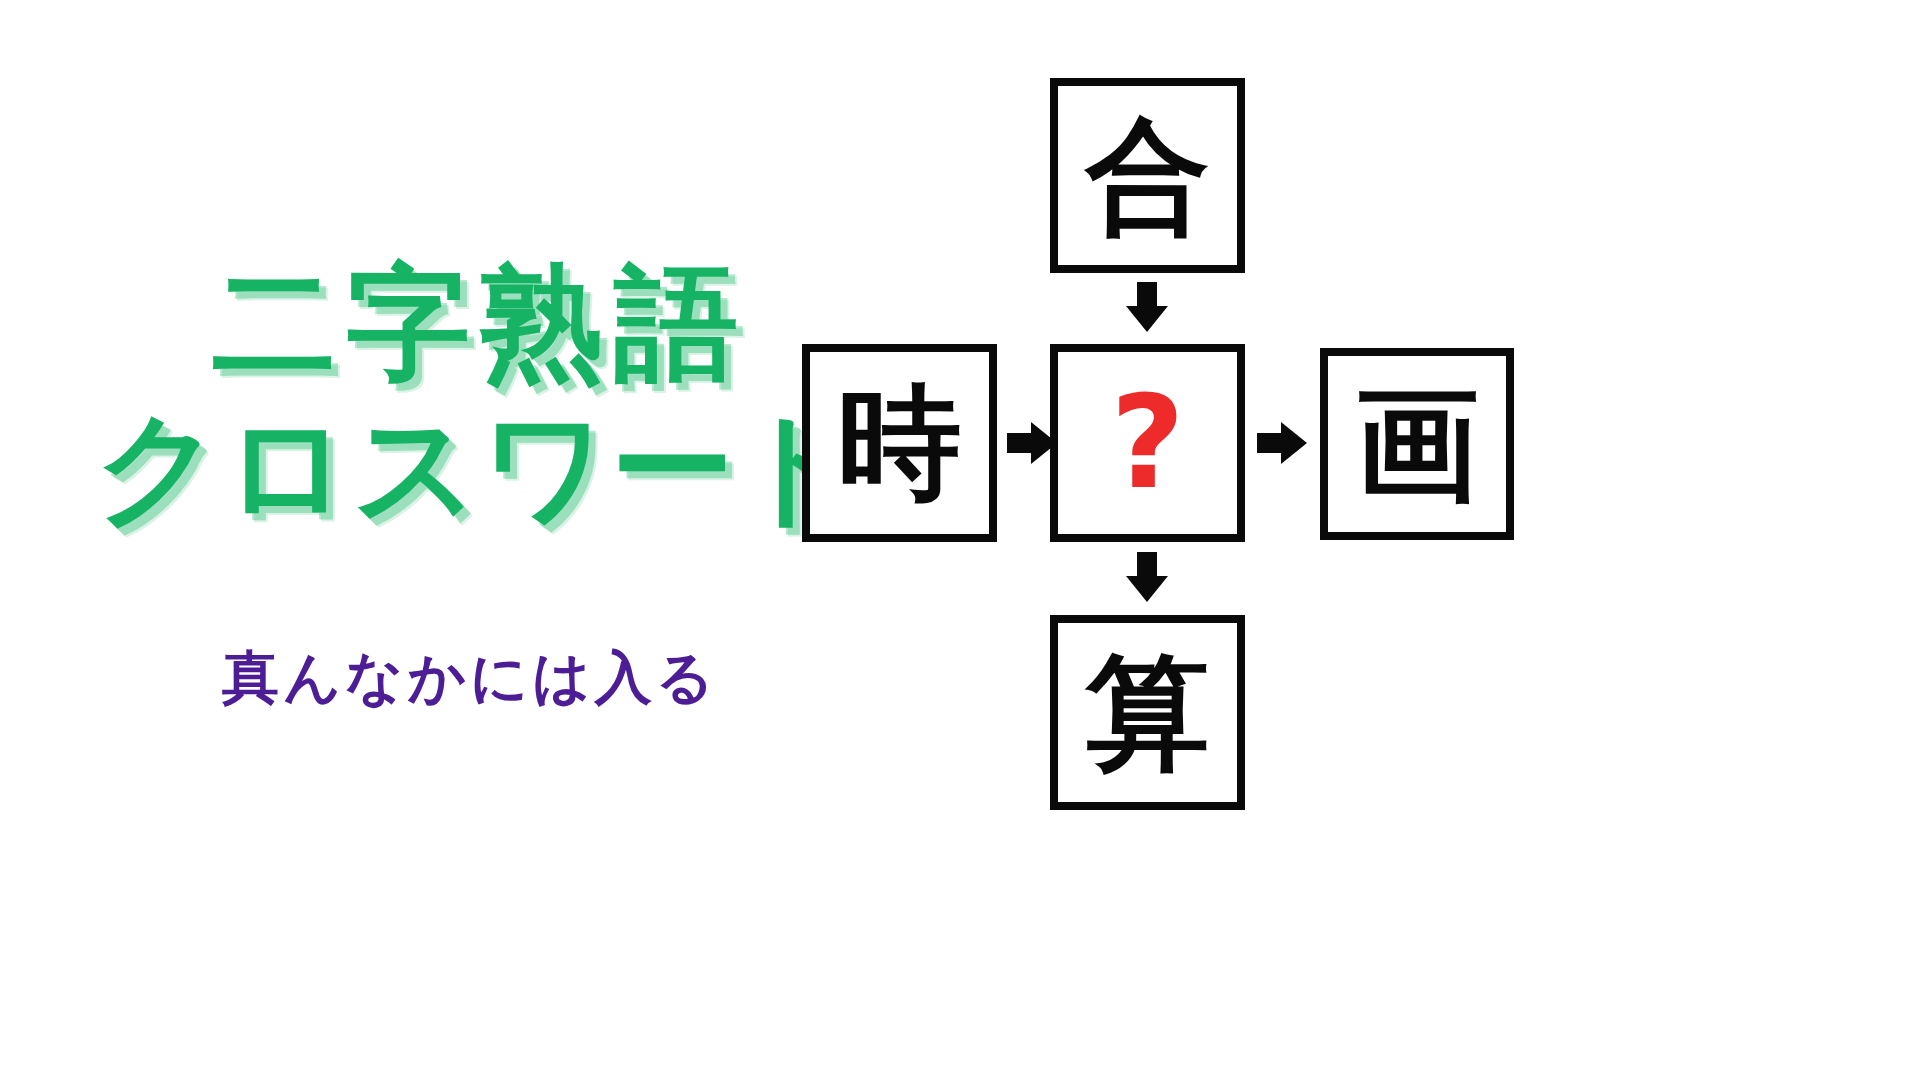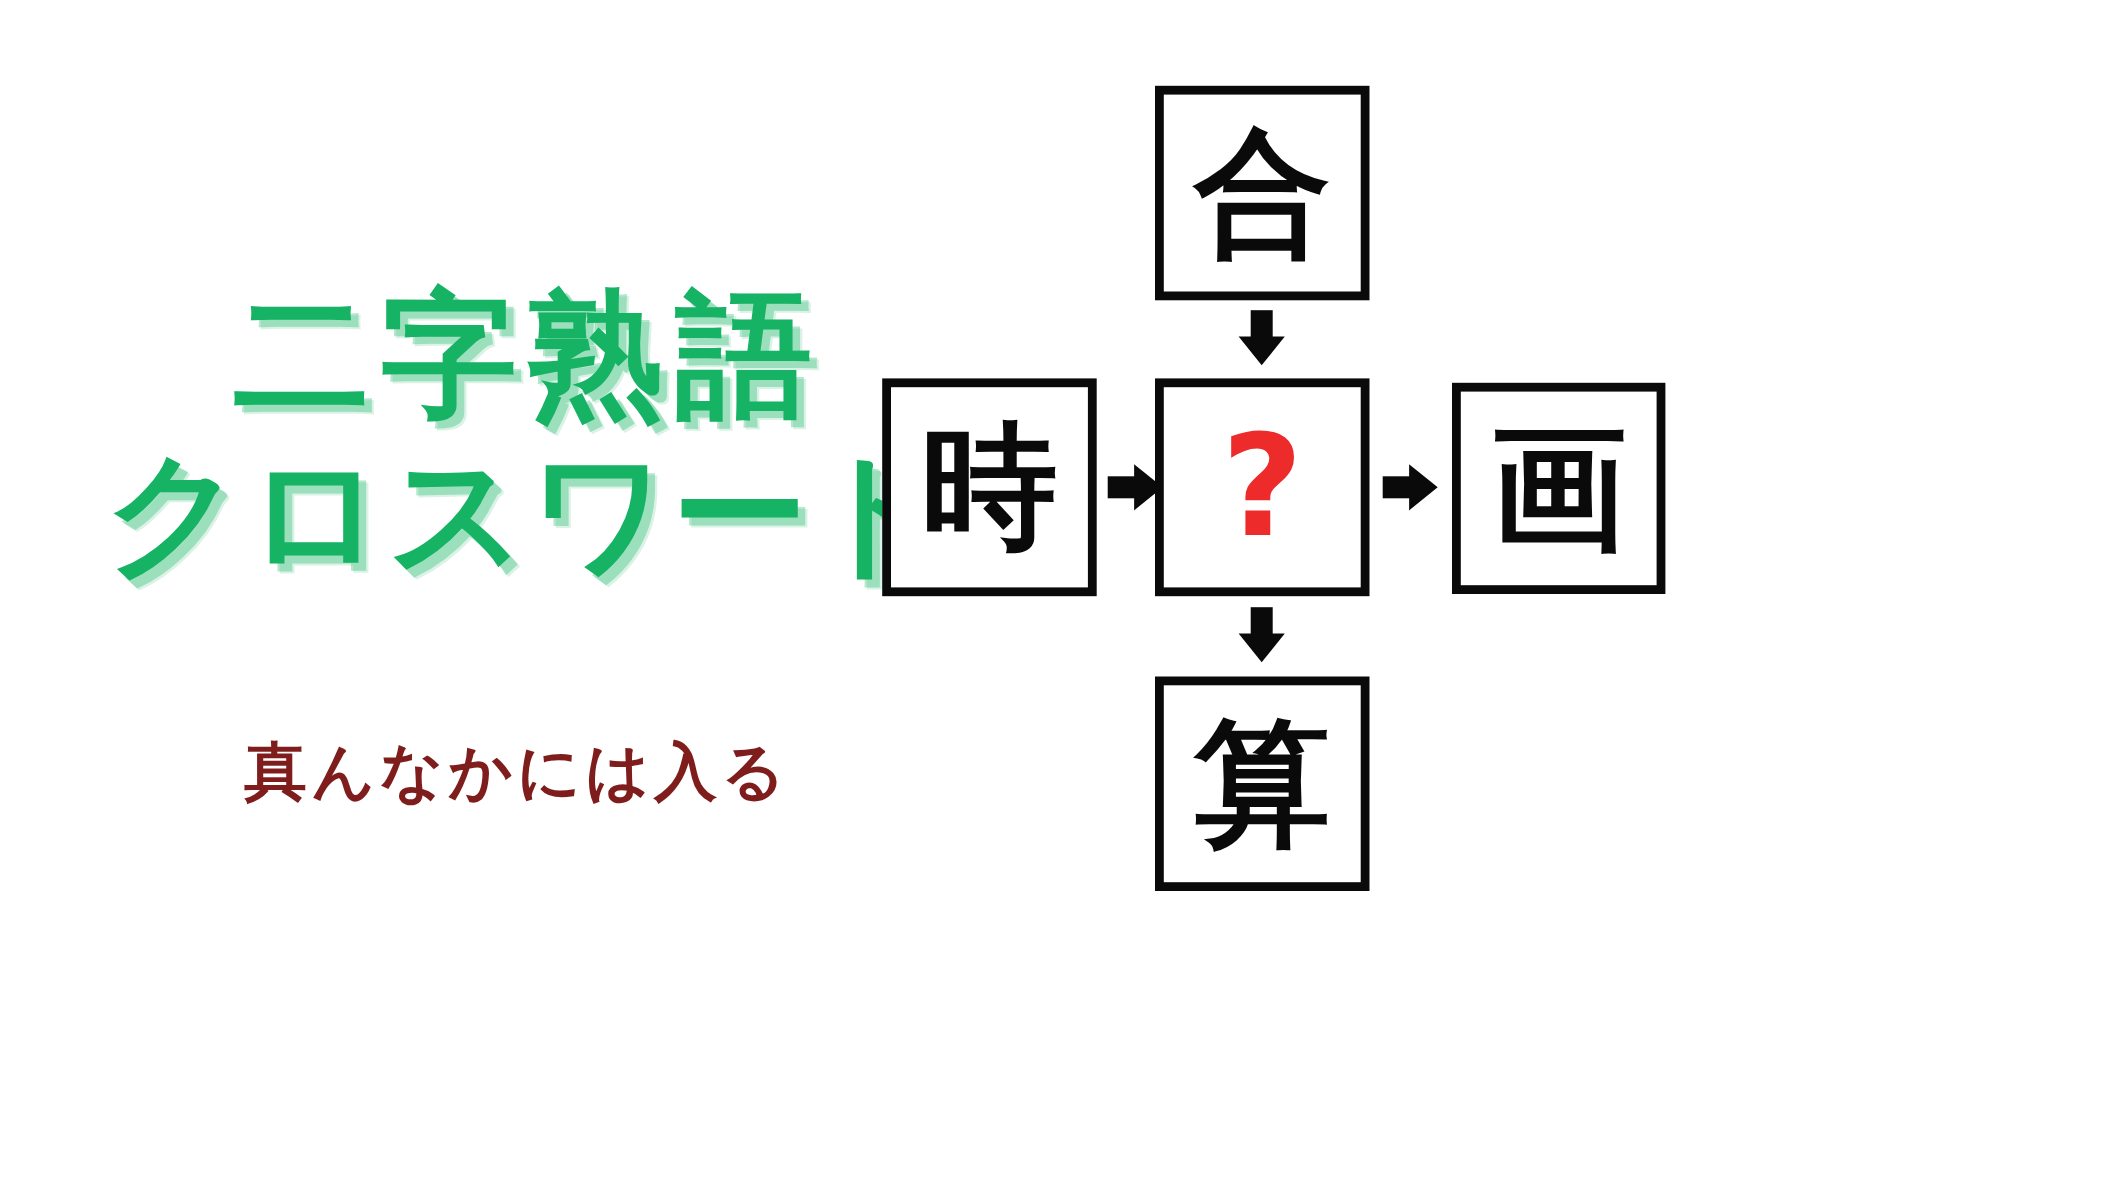--- a/index.html
+++ b/index.html
@@ -55,27 +55,26 @@
 
   .subtitle-block {
     position: absolute;
     left: 0;
     top: 644px;
     width: 940px;
     text-align: center;
   }
   .subtitle-line {
     display: block;
-    color: #7f1d1d;
+    color: #4c1d95;
     font-weight: 700;
     font-size: 57px;
     line-height: 1.18;
     letter-spacing: 4px;
     white-space: nowrap;
-    margin-top: 25px;
   }
 
   
   .puzzle {
     position: absolute;
     left: 980px;
     top: 0;
     width: 940px;
     height: 1080px;
   }

